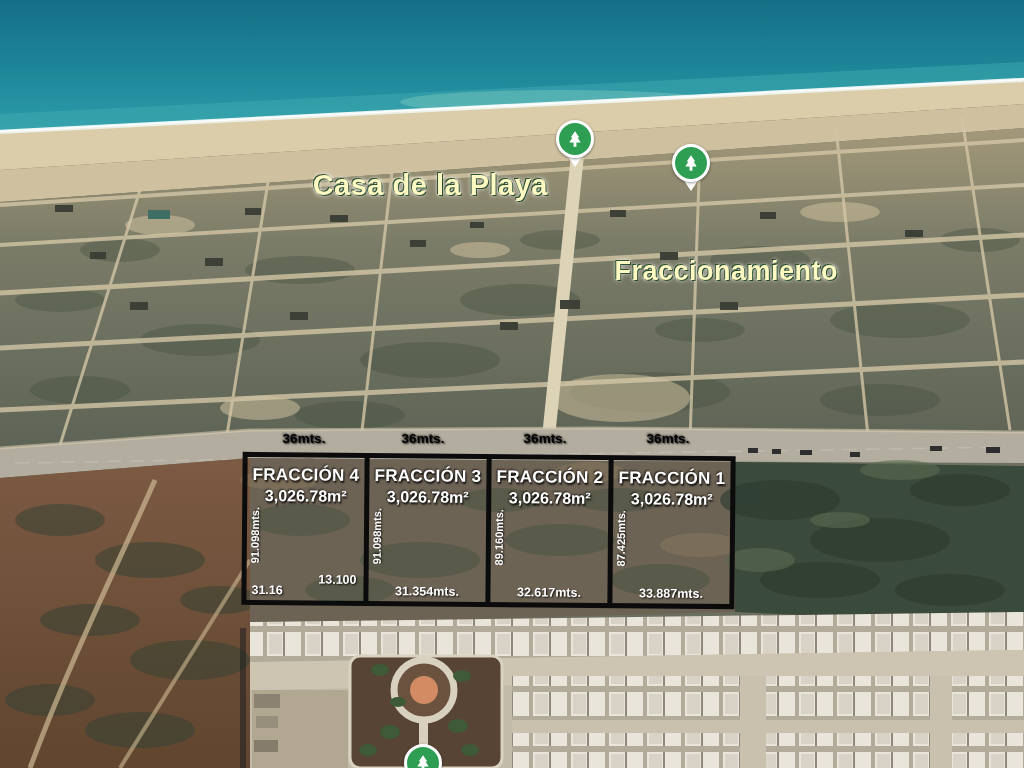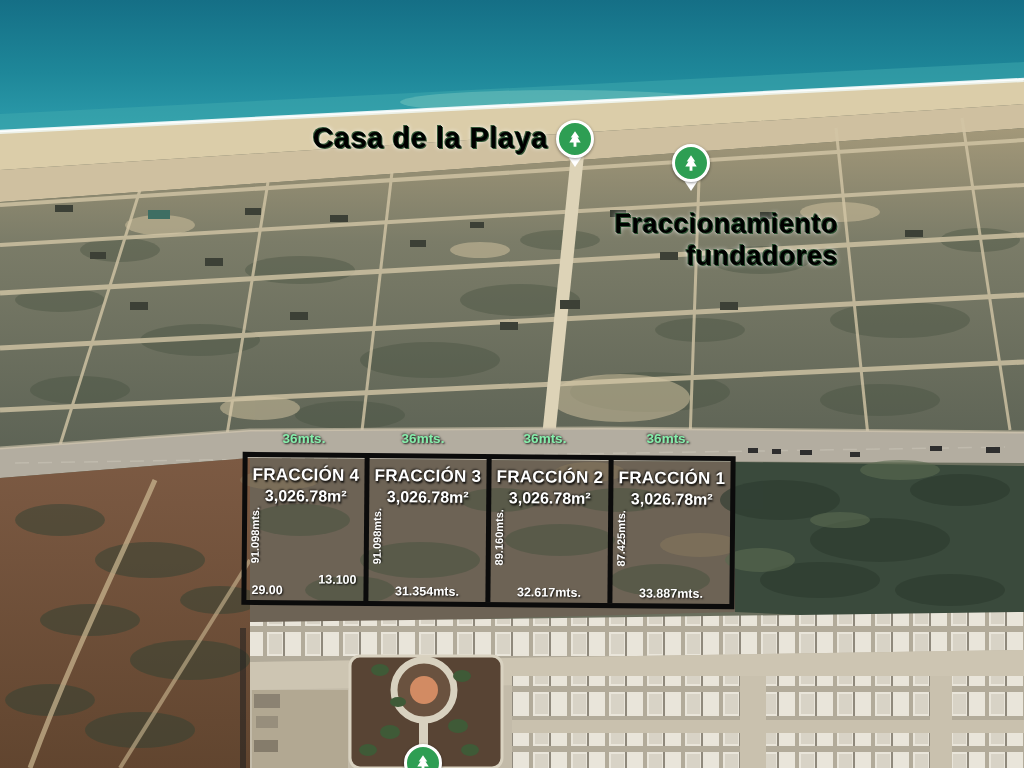--- a/index.html
+++ b/index.html
@@ -5,24 +5,24 @@
   html,body{margin:0;padding:0;background:#222;}
   #canvas{
     position:relative;width:1024px;height:768px;overflow:hidden;
     font-family:"Liberation Sans",sans-serif;
     background:#6b6f5e;
   }
   #terrain{position:absolute;left:0;top:0;width:1024px;height:768px;}
 
   
   .poi-label{
-    position:absolute;color:#000000;font-weight:600;
+    position:absolute;color:#fef9c3;font-weight:600;
     text-shadow:-1px -1px 0 rgba(15,60,25,.85),1px 1px 0 rgba(15,60,25,.85),
                  0 0 5px rgba(255,255,255,.95),0 0 2px rgba(255,255,255,.9);
-    letter-spacing:.5px;white-space:nowrap;
+    letter-spacing:.5px;white-space:nowrap;margin-top:47px;
   }
   #label-casa{left:280px;top:122px;width:268px;font-size:29px;text-align:right;}
   #label-fracc{left:558px;top:208px;width:280px;font-size:27px;text-align:right;line-height:32px;}
 
   
   .pin{position:absolute;width:38px;height:50px;}
   .pin-circle{
     position:absolute;left:0;top:0;width:32px;height:32px;border-radius:50%;
     background:#2e9e53;border:3px solid #fff;box-shadow:0 1px 3px rgba(0,0,0,.45);
     display:flex;align-items:center;justify-content:center;
@@ -32,21 +32,21 @@
     border-left:8px solid transparent;border-right:8px solid transparent;
     border-top:12px solid #fff;
   }
   #pin-casa{left:556px;top:120px;}
   #pin-fracc{left:672px;top:144px;}
   #pin-park{left:404px;top:744px;}
 
   
   .street-width{
     position:absolute;top:431px;transform:translateX(-50%);
-    color:#86efac;font-size:13.5px;font-weight:700;
+    color:#000000;font-size:13.5px;font-weight:700;
     text-shadow:1px 1px 2px rgba(0,0,0,.85),-1px -1px 2px rgba(0,0,0,.5);
   }
 
   
   #parcels{
     position:absolute;left:242px;top:454px;width:493px;height:153px;
     border:5px solid #0b0b0b;display:flex;box-sizing:border-box;
     transform:rotate(.5deg);
   }
   .parcel{
@@ -277,21 +277,20 @@
           <ellipse cx="368" cy="750" rx="9" ry="6"></ellipse>
         </g>
       </g>
     </g>
   </svg>
 
   <div id="label-casa" class="poi-label">Casa de la Playa</div>
 
   <div id="label-fracc" class="poi-label">
     <div>Fraccionamiento</div>
-    <div>fundadores</div>
   </div>
 
   <div class="pin" id="pin-casa">
     <div class="pin-tail"></div>
     <div class="pin-circle">
       <svg width="18" height="20" viewBox="0 0 24 28">
         <polygon points="12,3 18,12 15.5,12 20,19 14,19 14,25 10,25 10,19 4,19 8.5,12 6,12" fill="#fff"></polygon>
       </svg>
     </div>
   </div>
@@ -317,21 +316,21 @@
   <span class="street-width" style="left:423px">36mts.</span>
   <span class="street-width" style="left:545px">36mts.</span>
   <span class="street-width" style="left:668px">36mts.</span>
 
   <div id="parcels">
 
     <div class="parcel">
       <div class="p-name">FRACCIÓN 4</div>
       <div class="p-area">3,026.78m²</div>
       <div class="p-depth">91.098mts.</div>
-      <div class="p-bottom-left">29.00</div>
+      <div class="p-bottom-left">31.16</div>
       <div class="p-bottom-right">13.100</div>
     </div>
 
     <div class="parcel">
       <div class="p-name">FRACCIÓN 3</div>
       <div class="p-area">3,026.78m²</div>
       <div class="p-depth">91.098mts.</div>
       <div class="p-bottom">31.354mts.</div>
     </div>
 

